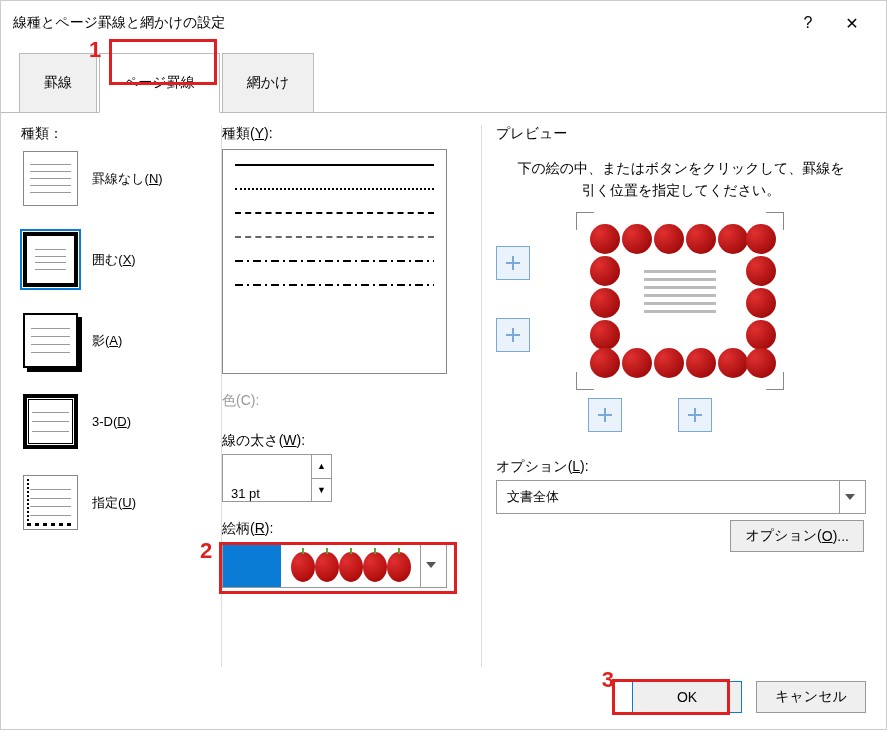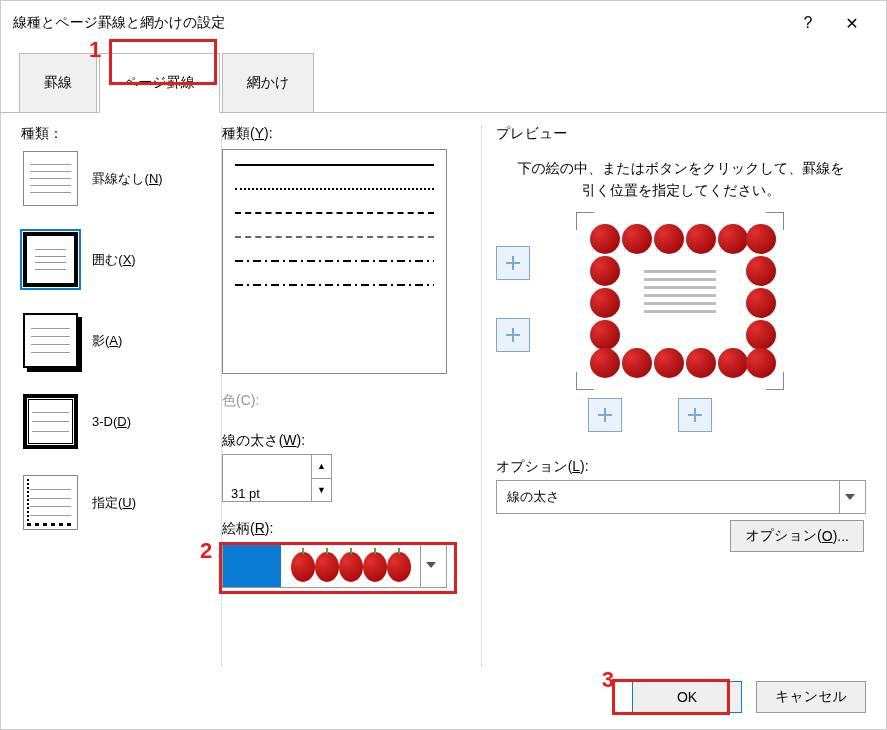--- a/index.html
+++ b/index.html
@@ -413,21 +413,21 @@
         <div class="toggle-btn">
             <div class="tcross"></div>
           </div>
       </div>
 
       <div class="apply-row">
         <div class="field-label">
           <span>オプション(</span><span class="underline">L</span><span>):</span>
         </div>
         <div class="apply-drop">
-          <span>線の太さ</span>
+          <span>文書全体</span>
           <div class="dropbtn">
               <div class="chev"></div>
             </div>
         </div>
       </div>
 
       <div class="btns-row">
         <div class="btn">
           <span>オプション(</span>
             <span class="underline">O</span>

